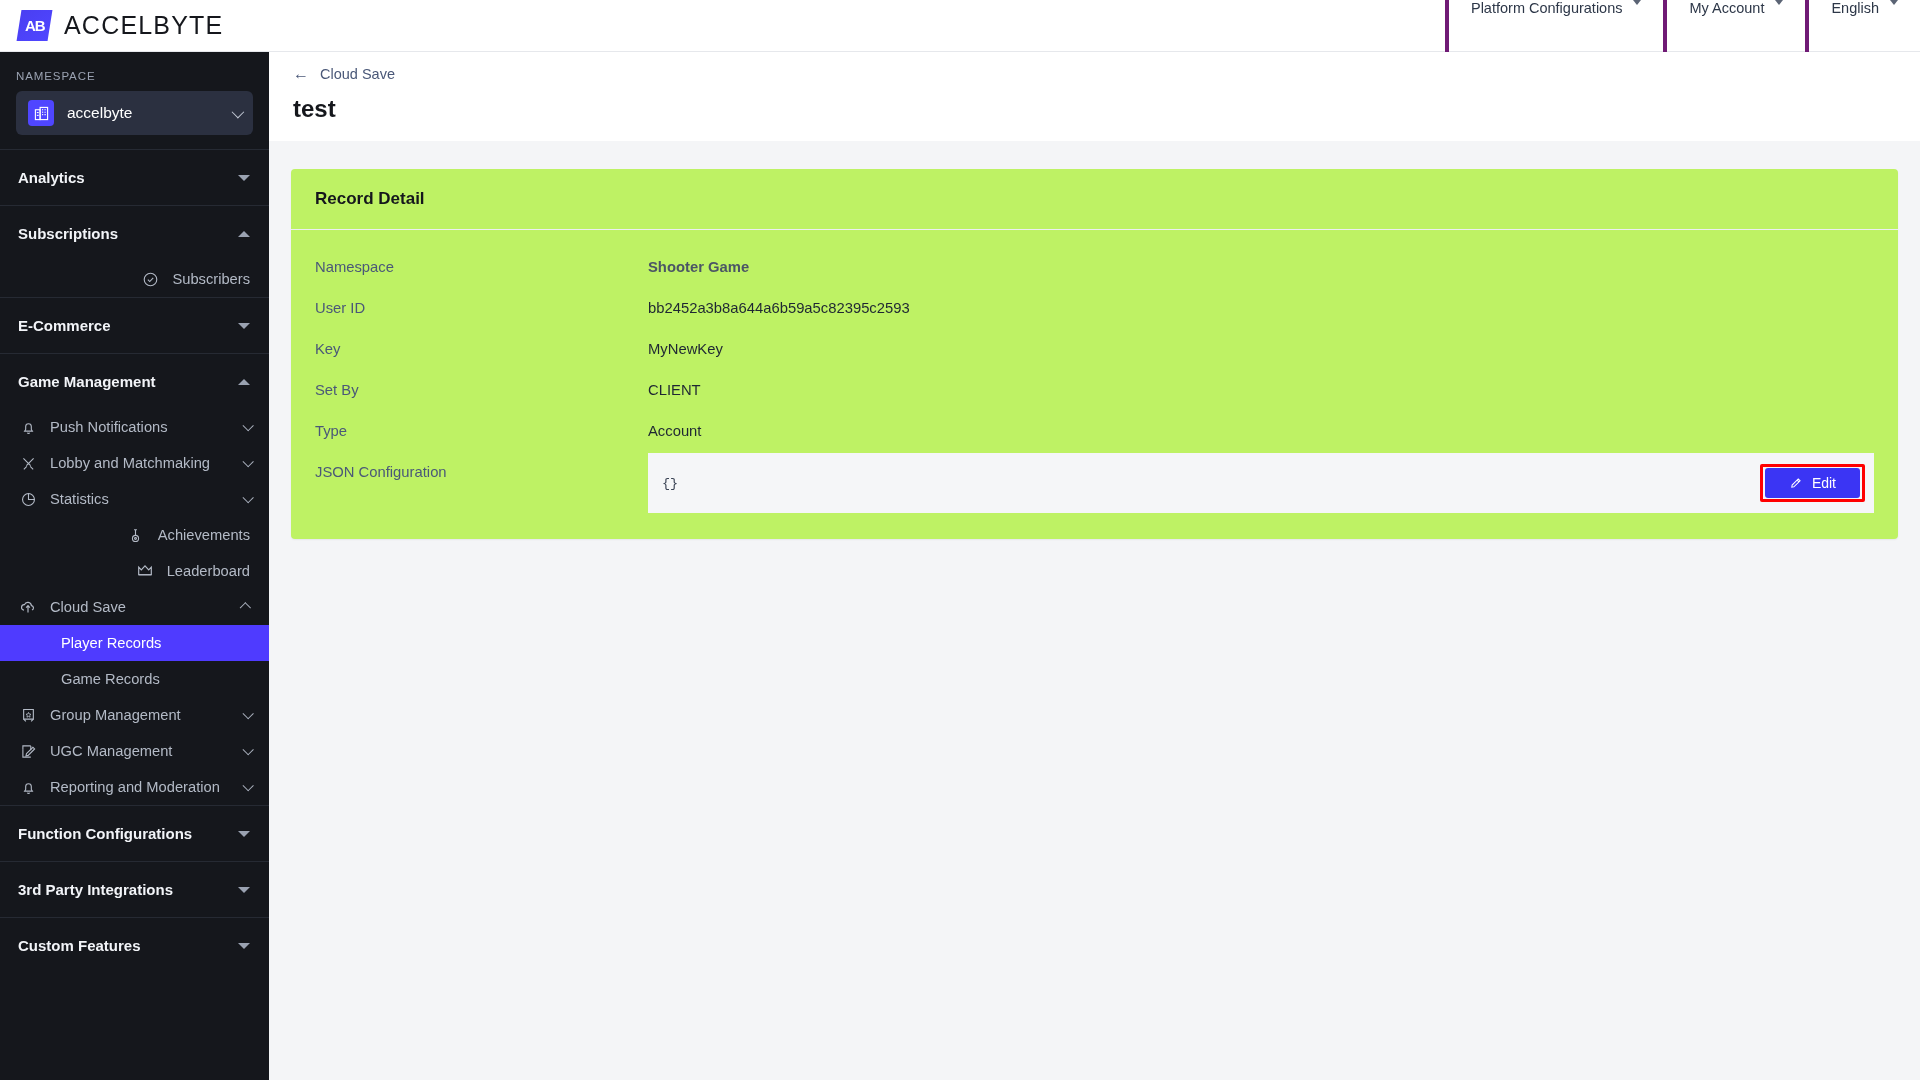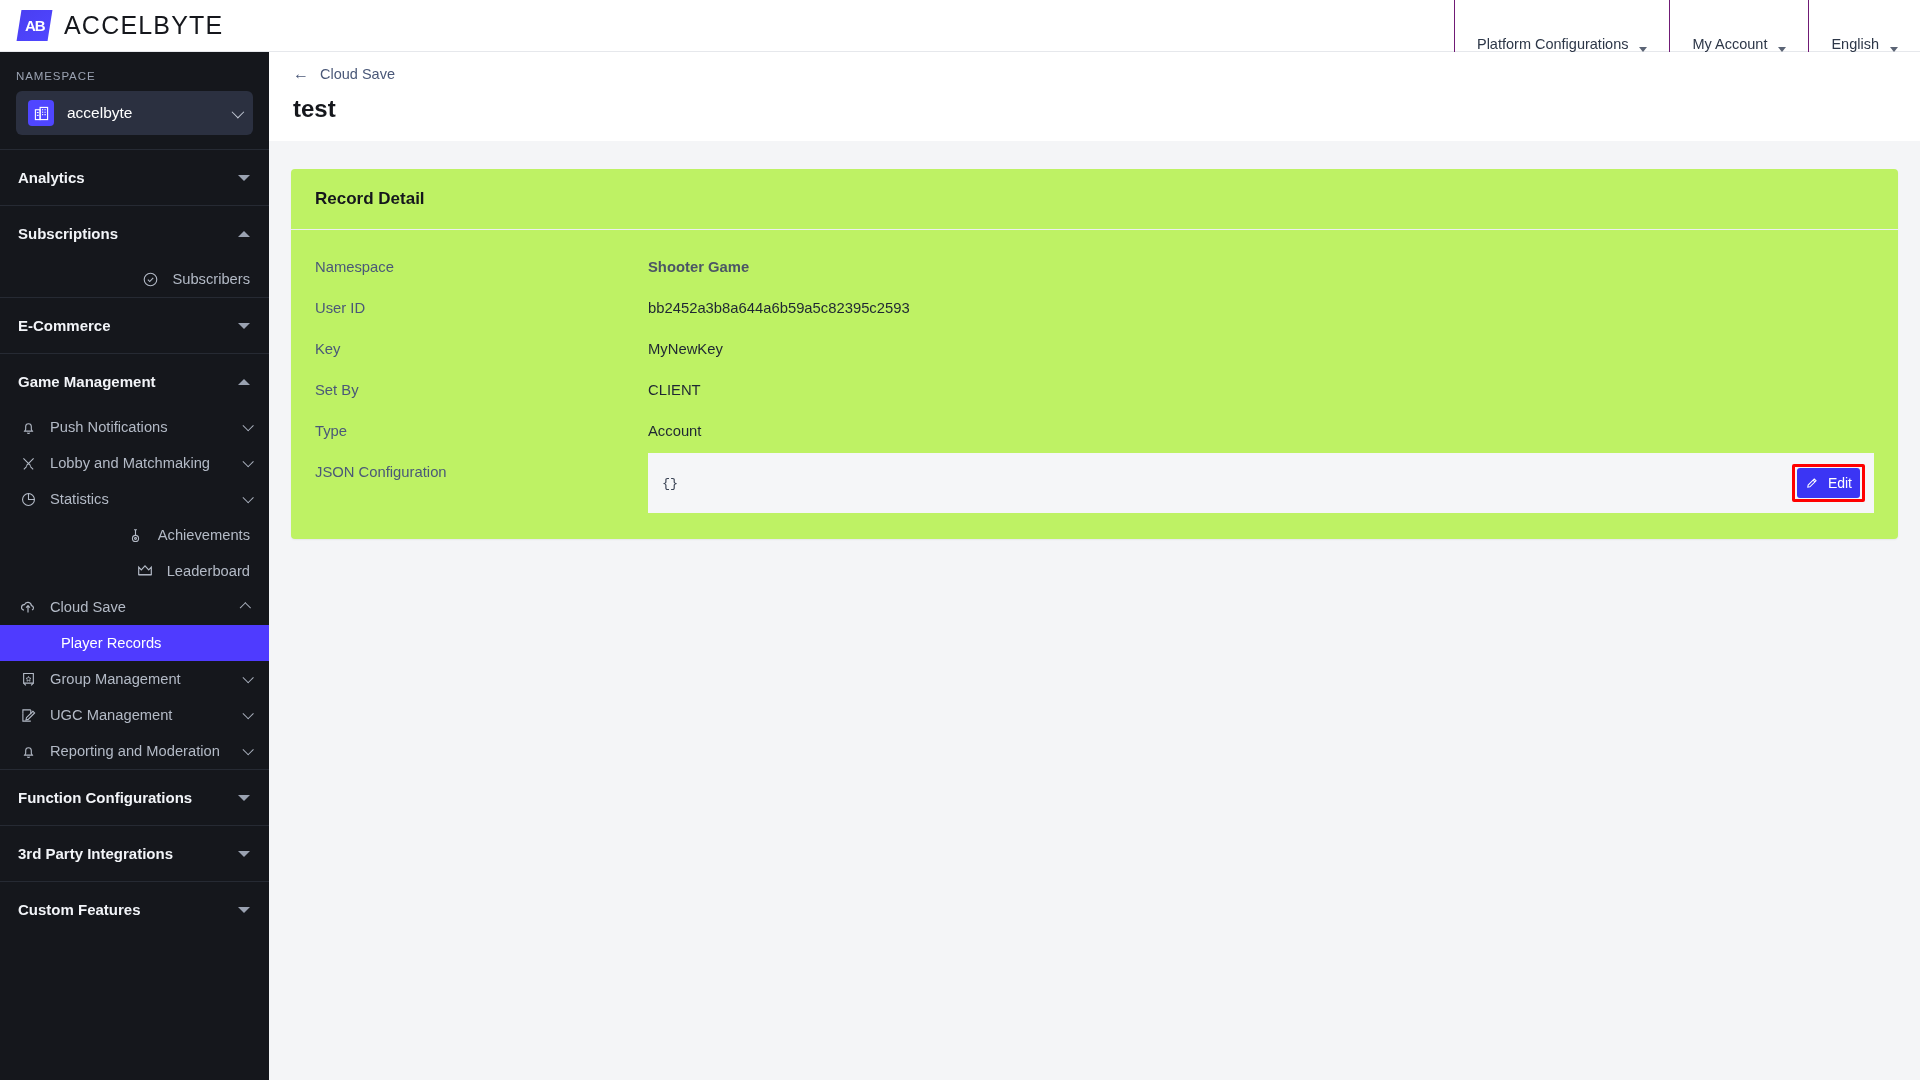--- a/index.html
+++ b/index.html
@@ -37,23 +37,23 @@
     margin-left: 14px;
     font-size: 25px;
     letter-spacing: 1.2px;
     color: #15171c;
     font-weight: 400;
   }
   .topbar-right {
     margin-left: auto; display: flex; align-items: stretch; height: 52px;
   }
   .tb-item {
-    display: flex; align-items: flex-end; gap: 11px;
+    display: flex; align-items: flex-start; gap: 11px;
     padding: 0 22px;
-    border-left: 1px solid #701a75;
+    border-left: 4px solid #701a75;
     font-size: 14.5px; color: #2d3748;
     cursor: pointer;
     white-space: nowrap;
   }
   .caret-down {
     width: 0; height: 0;
     border-left: 4.5px solid transparent;
     border-right: 4.5px solid transparent;
     border-top: 5px solid #5b6475;
   }
@@ -194,21 +194,21 @@
     font-size: 13.5px; color: #3b4455;
   }
   .edit-wrap {
     margin-left: auto; position: relative;
     display: flex; align-items: center;
   }
   .edit-btn {
     background: #3b35f4; color: #fff;
     height: 30px; border-radius: 3px;
     display: flex; align-items: center; gap: 9px;
-    padding: 0 8px; font-size: 14px; cursor: pointer;
+    padding: 0 24px; font-size: 14px; cursor: pointer;
     border: none;
     font-family: "Liberation Sans", sans-serif;
   }
   .edit-hl {
     position: absolute; inset: -4px -5px -4px -5px;
     border: 3px solid #ff0000; border-radius: 2px;
     pointer-events: none;
   }
 </style>
 </head>
@@ -368,20 +368,23 @@
           <path d="M10 16.2V8.6M7.9 10.6L10 8.5l2.1 2.1"></path>
         </svg>
       </div>
       <div class="lbl">Cloud Save</div>
       <div class="ch up"></div>
     </div>
 
     <div class="ssub active">
       <span>Player Records</span>
     </div>
+    <div class="ssub">
+      <span>Game Records</span>
+    </div>
 
     <div class="sitem">
       <div class="ic">
         <svg width="17" height="17" viewBox="0 0 20 20" fill="none" stroke="#b3bac6" stroke-width="1.3">
           <path d="M4.3 3h11.4v11.3H4.3z"></path>
             <path d="M4.3 14.3l2.6 2.6M15.7 14.3l-2.6 2.6"></path>
           <path d="M10 6.4l.9 1.9 2 .3-1.5 1.4.4 2-1.8-1-1.8 1 .4-2-1.5-1.4 2-.3z" stroke-width="1"></path>
         </svg>
       </div>
       <div class="lbl">Group Management</div>

